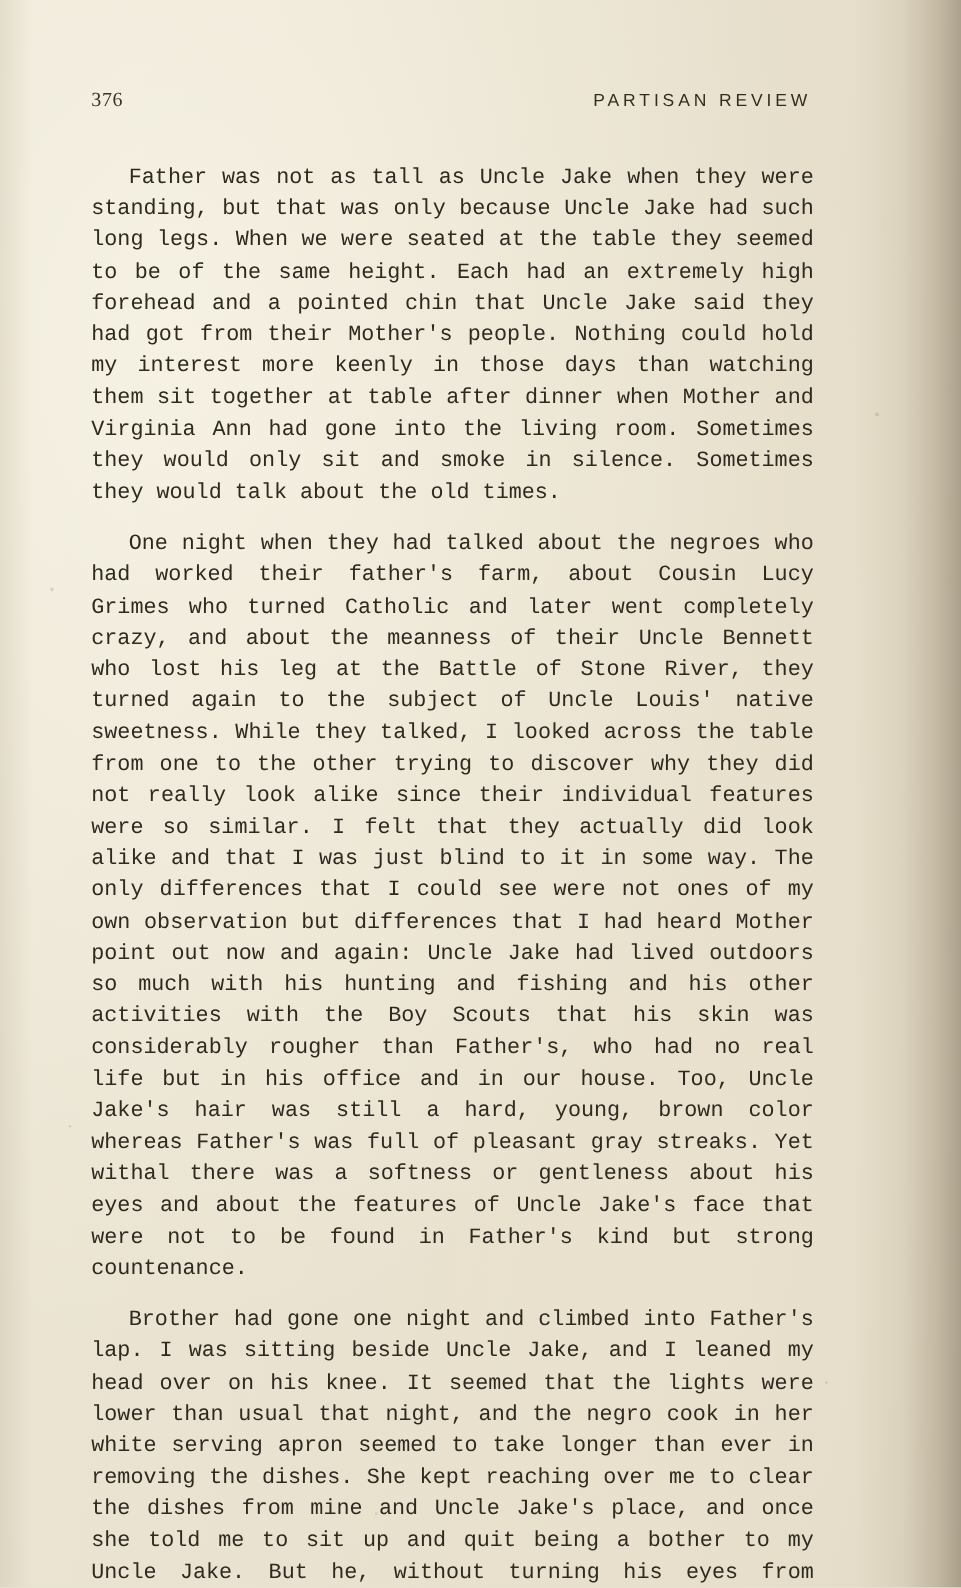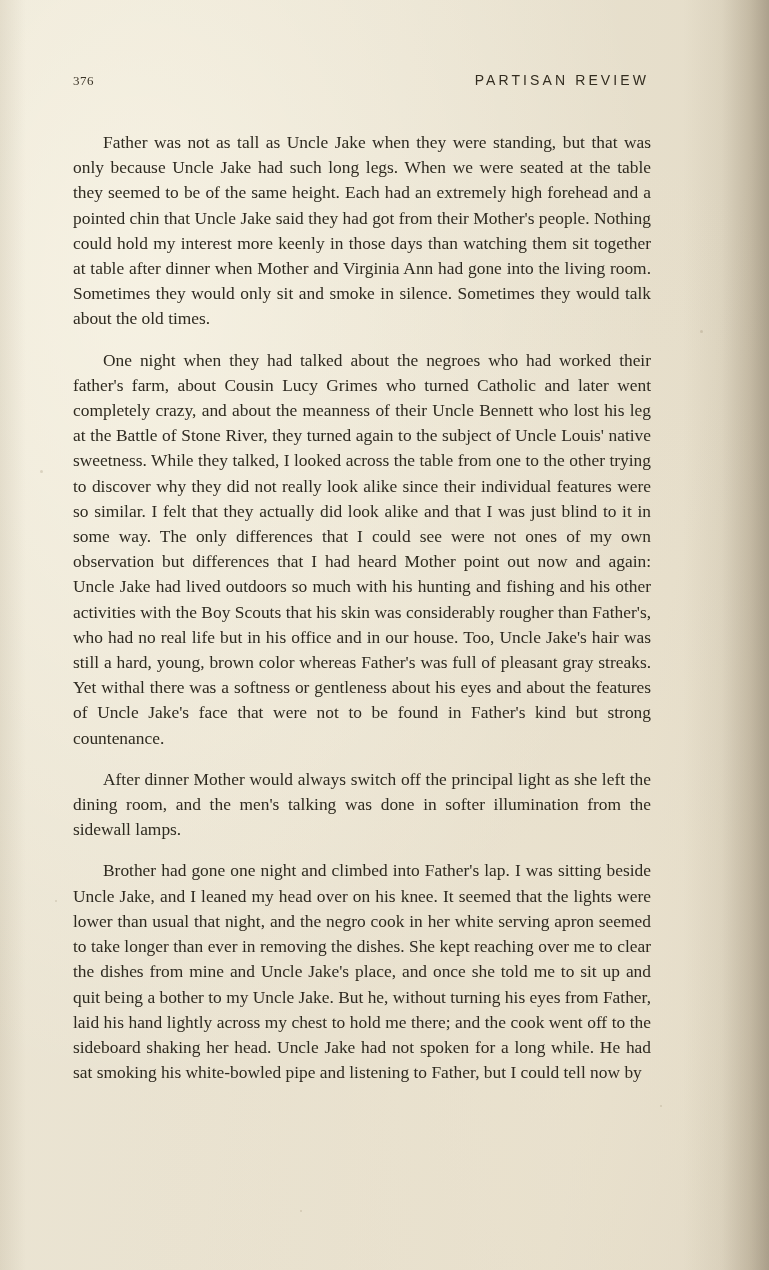--- a/index.html
+++ b/index.html
@@ -55,21 +55,21 @@
     height: 100%;
   }
   .header {
     display: flex;
     align-items: baseline;
     justify-content: space-between;
     padding-top: 72px;
     height: 30px;
   }
   .folio {
-    font-size: 13px;
+    font-size: 16px;
     color: #3a3326;
     letter-spacing: 0.5px;
     font-family: "Liberation Serif", serif;
   }
   .running-head {
     font-size: 14px;
     color: #332d20;
     letter-spacing: 3.1px;
     font-family: "Liberation Sans", sans-serif;
     font-weight: 400;
@@ -79,20 +79,21 @@
     margin-top: 28px;
     font-size: 17.4px;
     line-height: 25.2px;
     color: #2e2a20;
     text-align: justify;
     text-justify: inter-word;
   }
   .body-text p {
     margin: 0;
     text-indent: 30px;
+    font-family: Liberation Mono, monospace;
   }
   .body-text p + p {
     margin-top: 16px;
   }
 </style>
 </head>
 <body>
 
 <div class="page">
 
@@ -108,18 +109,17 @@
   <div class="content">
 
     <div class="header">
       <div class="folio">376</div>
       <div class="running-head">PARTISAN REVIEW</div>
     </div>
 
     <div class="body-text">
       <p>Father was not as tall as Uncle Jake when they were standing, but that was only because Uncle Jake had such long legs. When we were seated at the table they seemed to be of the same height. Each had an extremely high forehead and a pointed chin that Uncle Jake said they had got from their Mother's people. Nothing could hold my interest more keenly in those days than watching them sit together at table after dinner when Mother and Virginia Ann had gone into the living room. Sometimes they would only sit and smoke in silence. Sometimes they would talk about the old times.</p>
       <p>One night when they had talked about the negroes who had worked their father's farm, about Cousin Lucy Grimes who turned Catholic and later went completely crazy, and about the meanness of their Uncle Bennett who lost his leg at the Battle of Stone River, they turned again to the subject of Uncle Louis' native sweetness. While they talked, I looked across the table from one to the other trying to discover why they did not really look alike since their individual features were so similar. I felt that they actually did look alike and that I was just blind to it in some way. The only differences that I could see were not ones of my own observation but differences that I had heard Mother point out now and again: Uncle Jake had lived outdoors so much with his hunting and fishing and his other activities with the Boy Scouts that his skin was considerably rougher than Father's, who had no real life but in his office and in our house. Too, Uncle Jake's hair was still a hard, young, brown color whereas Father's was full of pleasant gray streaks. Yet withal there was a softness or gentleness about his eyes and about the features of Uncle Jake's face that were not to be found in Father's kind but strong countenance.</p>
-      <p>After dinner Mother would always switch off the principal light as she left the dining room, and the men's talking was done in softer illumination from the sidewall lamps.</p>
       <p>Brother had gone one night and climbed into Father's lap. I was sitting beside Uncle Jake, and I leaned my head over on his knee. It seemed that the lights were lower than usual that night, and the negro cook in her white serving apron seemed to take longer than ever in removing the dishes. She kept reaching over me to clear the dishes from mine and Uncle Jake's place, and once she told me to sit up and quit being a bother to my Uncle Jake. But he, without turning his eyes from Father, laid his hand lightly across my chest to hold me there; and the cook went off to the sideboard shaking her head. Uncle Jake had not spoken for a long while. He had sat smoking his white-bowled pipe and listening to Father, but I could tell now by</p>
     </div>
 
   </div>
 </div>
 
 </body></html>

